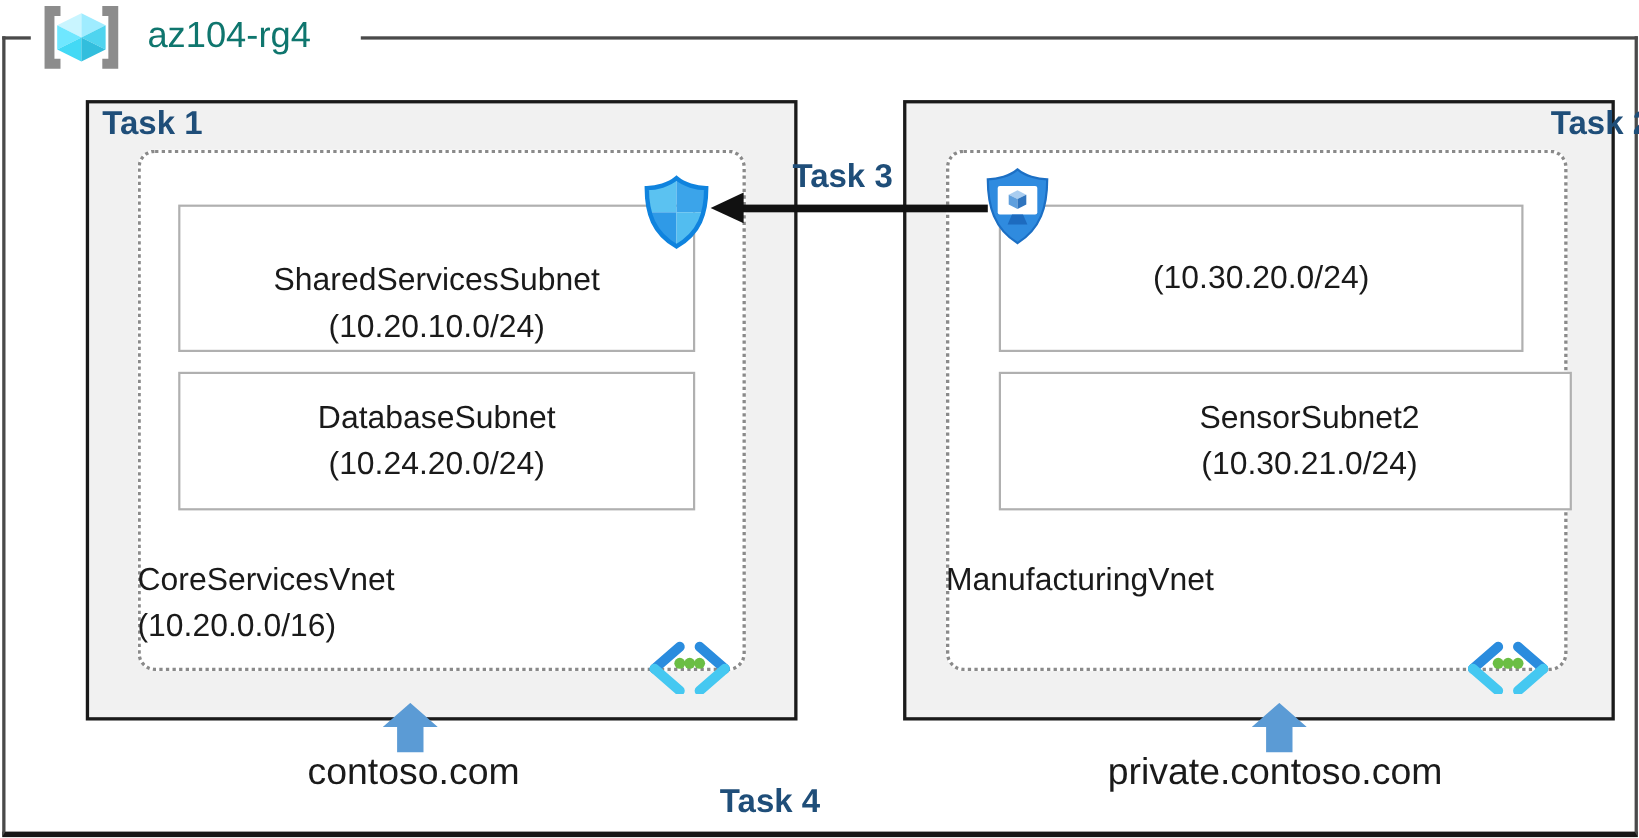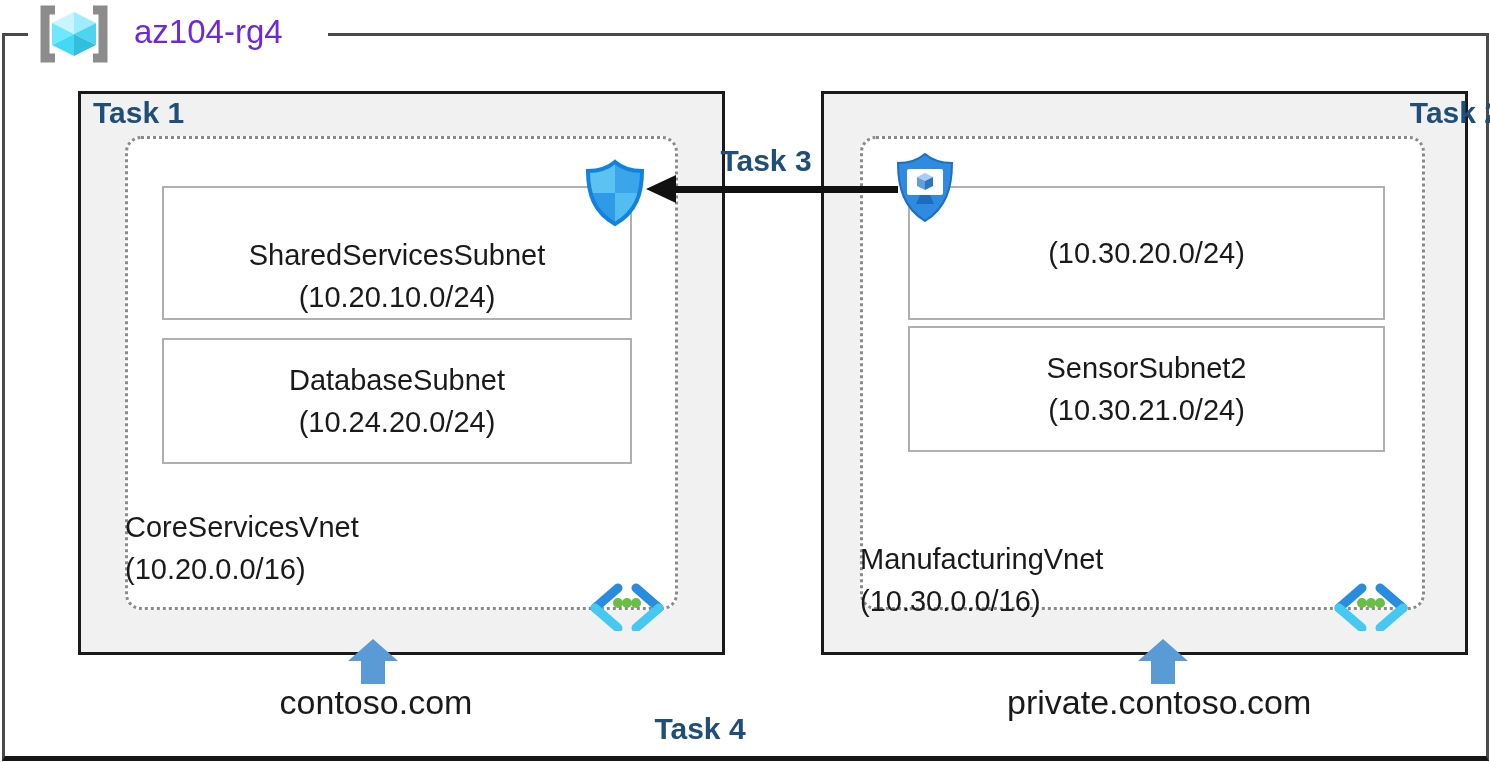--- a/index.html
+++ b/index.html
@@ -9,21 +9,21 @@
     overflow:hidden;
   }
   .abs{position:absolute;}
 
   
   #rg-frame{
     left:2px;top:33px;width:1481px;height:720px;
     border:3px solid #4a4a4a;border-bottom:5px solid #161616;
   }
   #rg-frame-mask{left:28px;top:28px;width:300px;height:14px;background:#fff;}
-  #rg-label{left:134px;top:13px;font-size:33px;color:#6d28d9;}
+  #rg-label{left:134px;top:13px;font-size:33px;color:#0f766e;}
 
   
   .task-box{background:#f1f1f1;border:3px solid #1a1a1a;}
   #task-box-1{left:78px;top:91px;width:641px;height:558px;}
   #task-box-2{left:821px;top:91px;width:641px;height:558px;}
   .task-label{font-size:30px;font-weight:bold;color:#1f4e79;}
   #task1-label{left:93px;top:96px;}
   #task2-label{top:96px;left:1376px;width:125px;text-align:right;}
   #task3-label{left:696px;top:144px;width:140px;text-align:center;z-index:8;}
   #task4-label{left:645px;top:712px;width:110px;text-align:center;}
@@ -35,26 +35,26 @@
 
   
   .subnet-box{
     background:#fff;border:2px solid #b0b0b0;
     display:flex;flex-direction:column;justify-content:center;align-items:center;
     text-align:center;font-size:29px;line-height:42px;
   }
   #subnet-1a{left:162px;top:186px;width:466px;height:130px;justify-content:flex-end;}
   #subnet-1b{left:162px;top:338px;width:466px;height:122px;}
   #subnet-2a{left:908px;top:186px;width:473px;height:130px;}
-  #subnet-2b{left:908px;top:326px;width:473px;height:122px;}
+  #subnet-2b{left:908px;top:338px;width:473px;height:122px;padding-left:44px;}
 
   
   .vnet-name{ text-align:left;font-size:29px;line-height:42px;}
   #vnet-name-1{left:125px;top:506px;width:547px;}
-  #vnet-name-2{left:860px;top:506px;width:559px;margin-top:32px;}
+  #vnet-name-2{left:860px;top:506px;width:559px;}
 
   
   #task3-arrow-line{left:672px;top:186px;width:226px;height:7px;background:#111;z-index:7;}
   #task3-arrow-head{
     left:646px;top:175px;width:0;height:0;z-index:7;
     border-top:14px solid transparent;border-bottom:14px solid transparent;
     border-right:30px solid #111;
   }
 
   
@@ -116,21 +116,20 @@
 
   <div class="abs subnet-box" id="subnet-2a">
     <div>(10.30.20.0/24)</div>
   </div>
   <div class="abs subnet-box" id="subnet-2b">
     <div>SensorSubnet2</div>
     <div>(10.30.21.0/24)</div>
   </div>
   <div class="abs vnet-name" id="vnet-name-2">
     <div>ManufacturingVnet</div>
-    <div>(10.30.0.0/16)</div>
   </div>
 
   <svg class="abs" id="vnet-icon-1" width="78" height="50" viewBox="0 0 78 50">
     <line x1="30" y1="7" x2="7" y2="27" stroke="#2a8cde" stroke-width="9" stroke-linecap="round"></line>
     <line x1="7" y1="27" x2="30" y2="47" stroke="#45c8f1" stroke-width="9" stroke-linecap="round"></line>
     <line x1="48" y1="7" x2="71" y2="27" stroke="#2a8cde" stroke-width="9" stroke-linecap="round"></line>
     <line x1="71" y1="27" x2="48" y2="47" stroke="#45c8f1" stroke-width="9" stroke-linecap="round"></line>
     <circle cx="30" cy="22" r="5" fill="#6bbe45"></circle>
     <circle cx="39" cy="22" r="5" fill="#6bbe45"></circle>
     <circle cx="48" cy="22" r="5" fill="#6bbe45"></circle>

